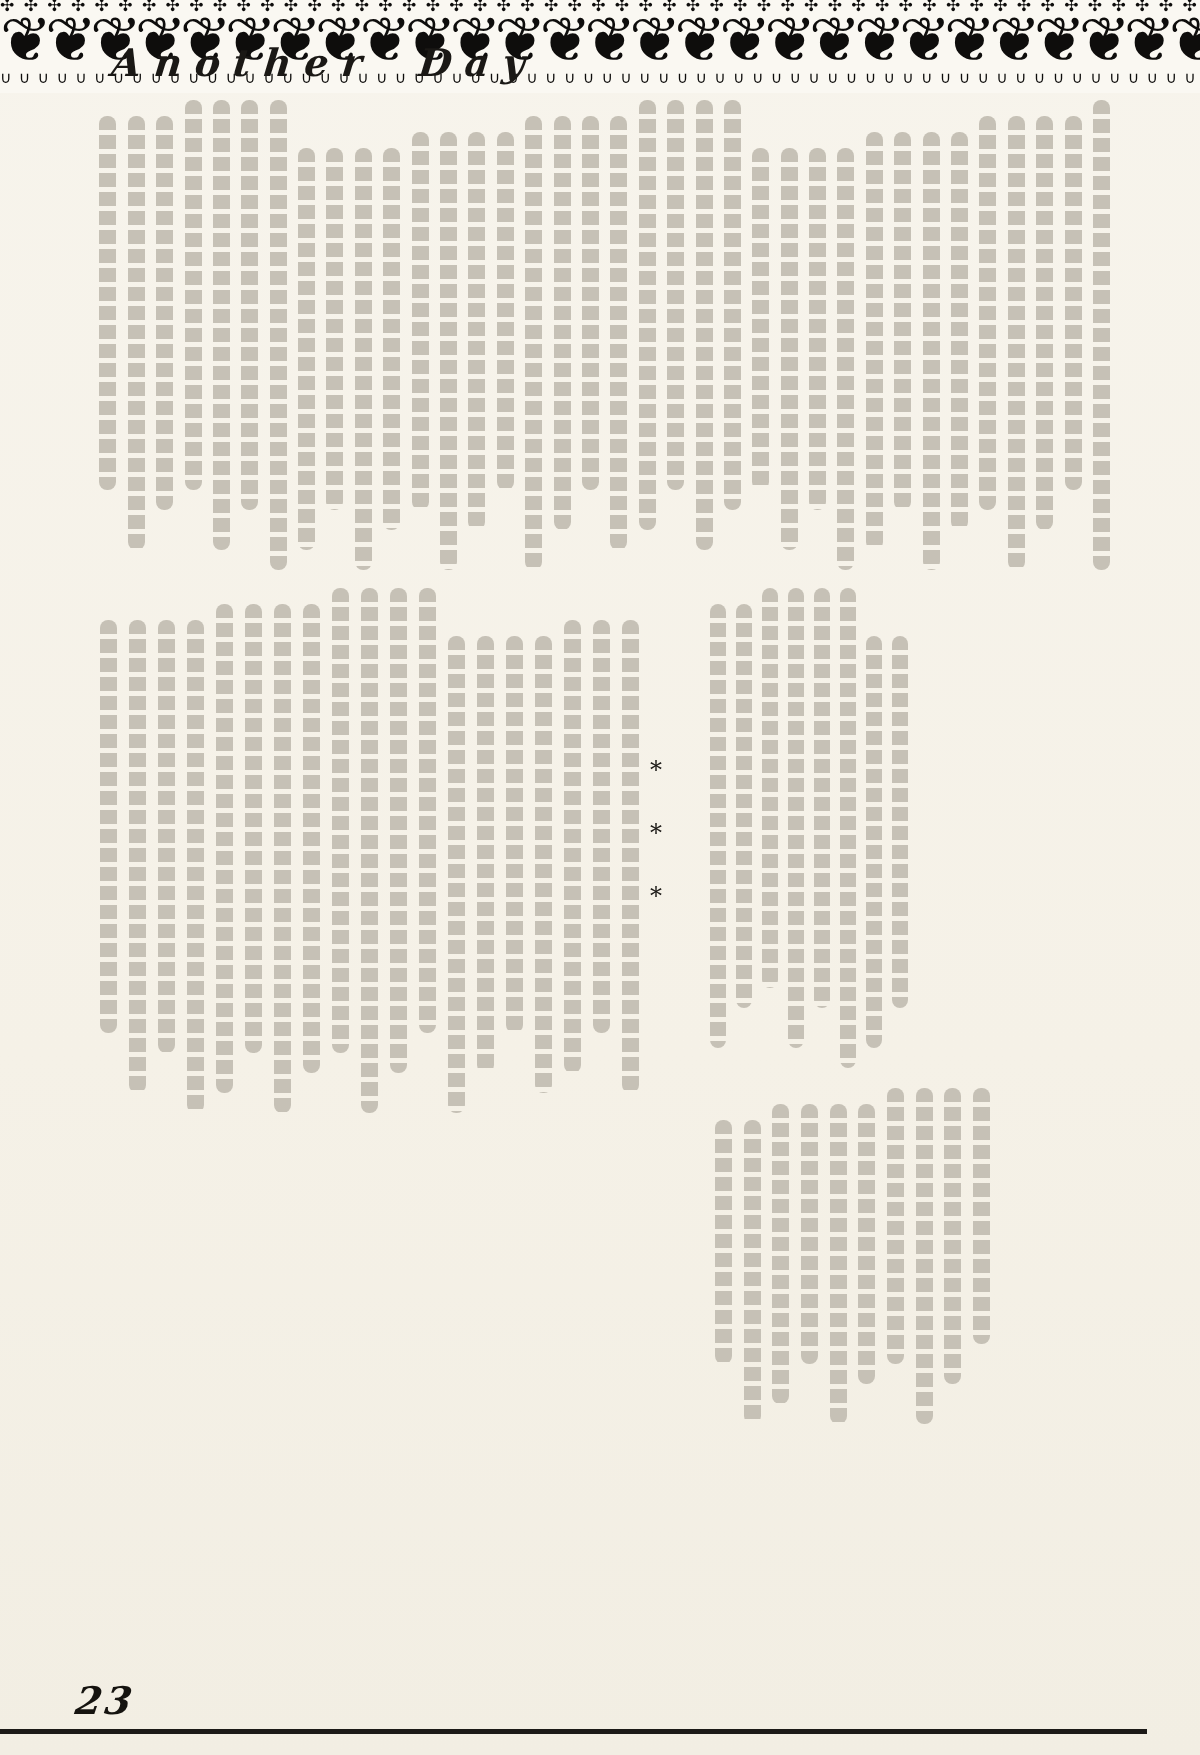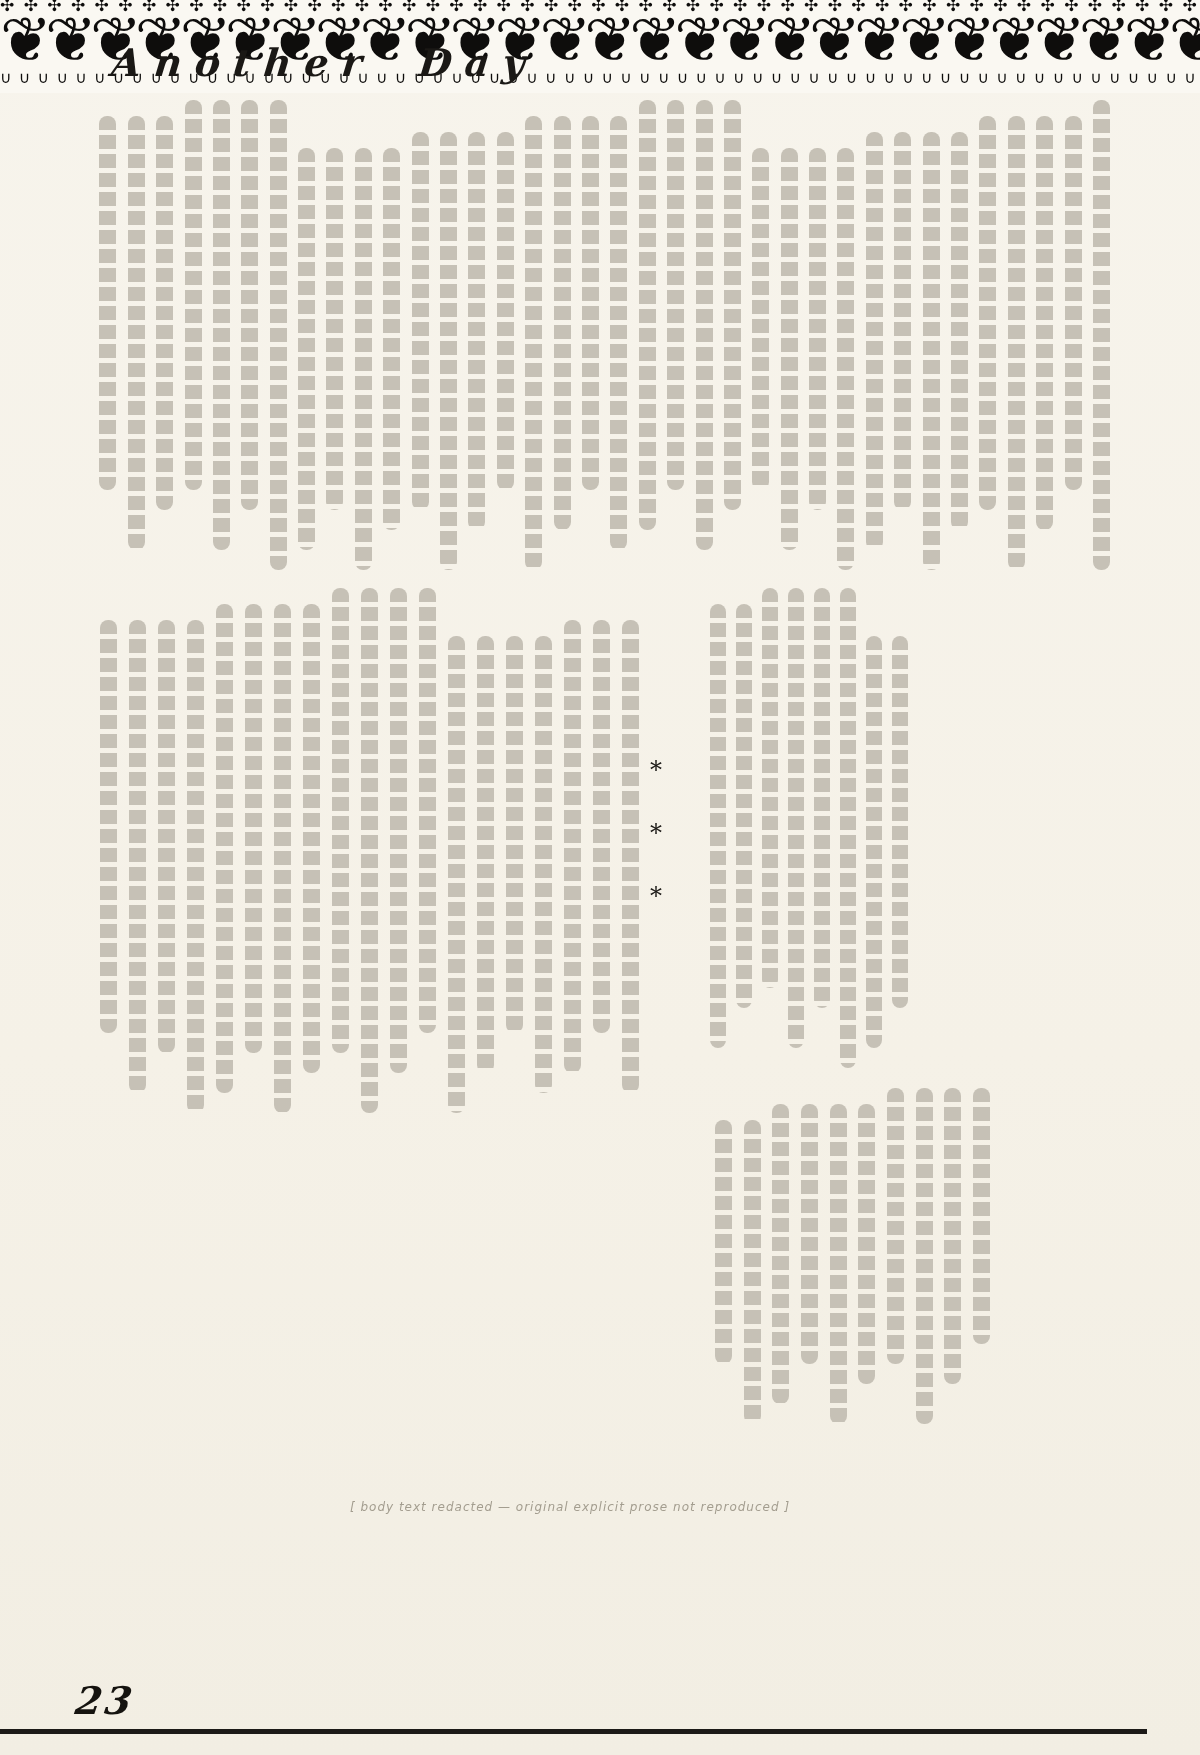--- a/index.html
+++ b/index.html
@@ -184,19 +184,18 @@
       <div class="col" style="width: 17px; margin-left: 11.7px; margin-top: 16px; height: 336px;"></div>
       <div class="col" style="width: 17px; margin-left: 11.7px; margin-top: 16px; height: 276px;"></div>
       <div class="col" style="width: 17px; margin-left: 11.7px; margin-top: 32px; height: 280px;"></div>
       <div class="col" style="width: 17px; margin-left: 11.7px; margin-top: 32px; height: 320px;"></div>
       <div class="col" style="width: 17px; margin-left: 11.7px; margin-top: 32px; height: 260px;"></div>
       <div class="col" style="width: 17px; margin-left: 11.7px; margin-top: 32px; height: 300px;"></div>
       <div class="col" style="width: 17px; margin-left: 11.7px; margin-top: 48px; height: 304px;"></div>
       <div class="col" style="width: 17px; margin-left: 11.7px; margin-top: 48px; height: 244px;"></div>
     </div>
 
-  <div class="redaction-notice">[ body text redacted — original explicit prose not reproduced ]</div>
 
   <div class="page-number">23</div>
 
   <div class="bottom-rule"></div>
 
 </div>
 
 </body></html>

